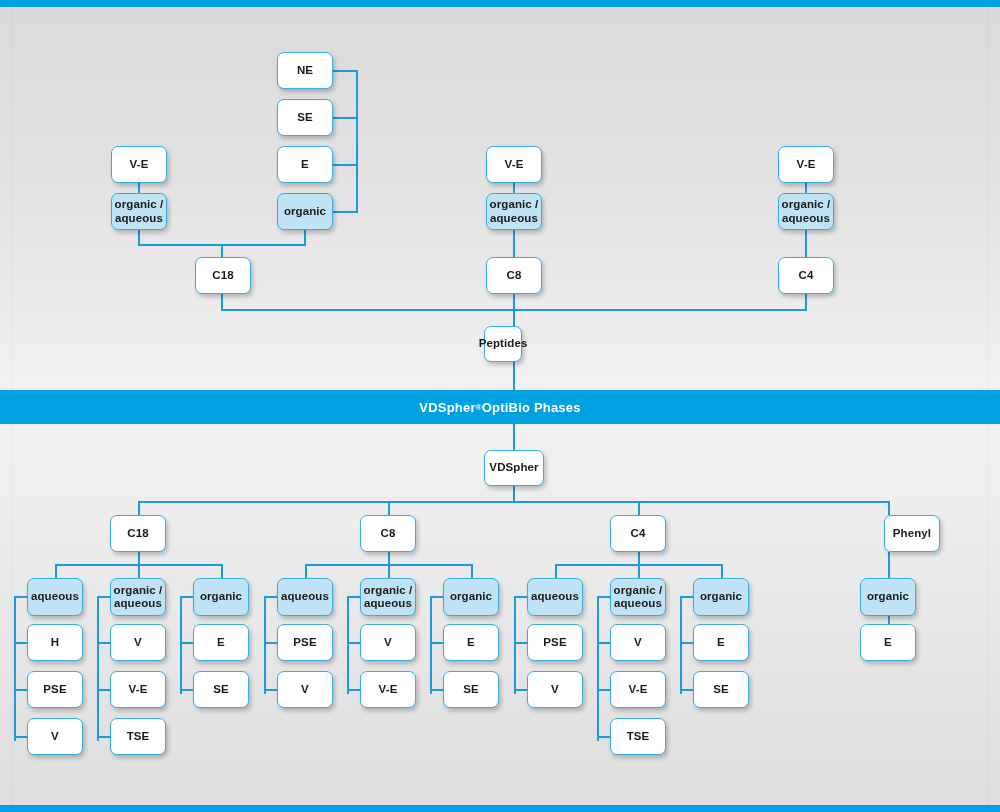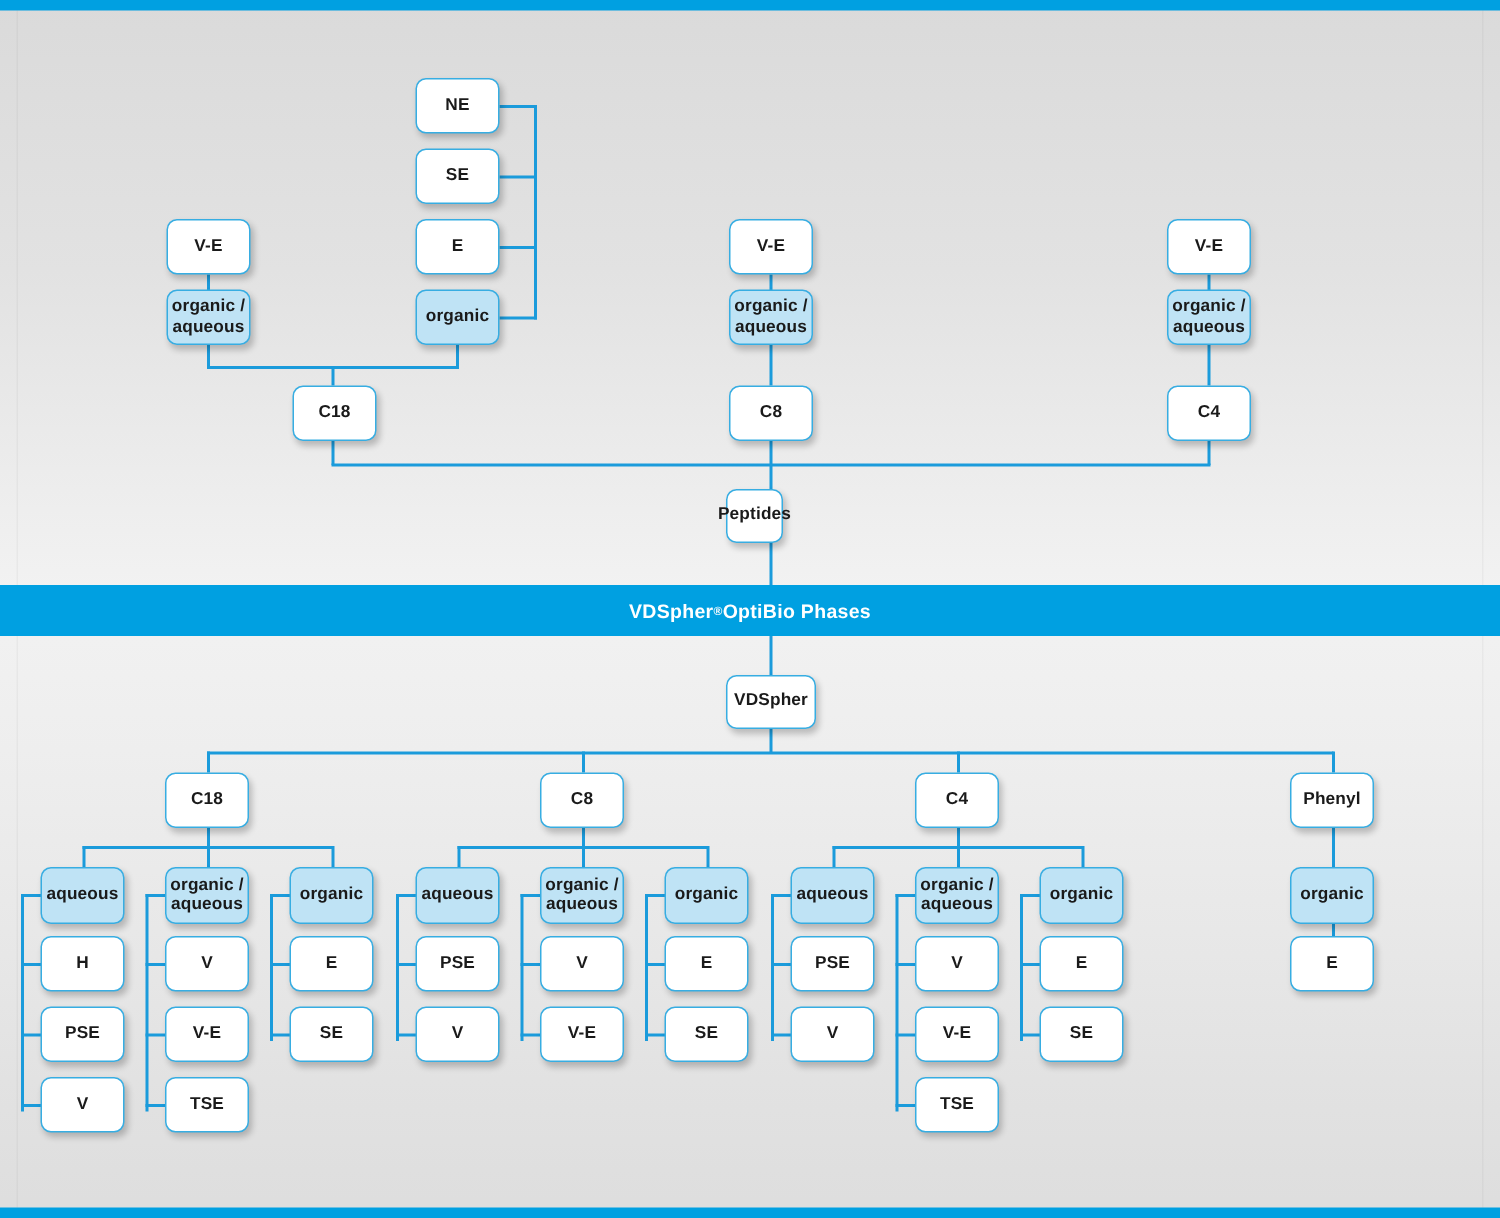--- a/index.html
+++ b/index.html
@@ -165,21 +165,21 @@
 
   <div class="box" style="left:110px;top:515px;width:56px;height:37px">
     <span class="lbl">C18</span>
     </div>
   <div class="box" style="left:360px;top:515px;width:56px;height:37px">
     <span class="lbl">C8</span>
     </div>
   <div class="box" style="left:610px;top:515px;width:56px;height:37px">
     <span class="lbl">C4</span>
     </div>
-  <div class="box" style="left:860px;top:515px;width:56px;height:37px">
+  <div class="box" style="left:884px;top:515px;width:56px;height:37px">
     <span class="lbl">Phenyl</span>
     </div>
 
   <div class="ln v" style="left:138px;top:552px;height:13px"></div>
   <div class="ln h" style="left:55px;top:564px;width:167px"></div>
   <div class="ln v" style="left:55px;top:564px;height:15px"></div>
   <div class="ln v" style="left:138px;top:564px;height:15px"></div>
   <div class="ln v" style="left:221px;top:564px;height:15px"></div>
 
   <div class="box blue" style="left:27px;top:578px;width:56px;height:38px">

